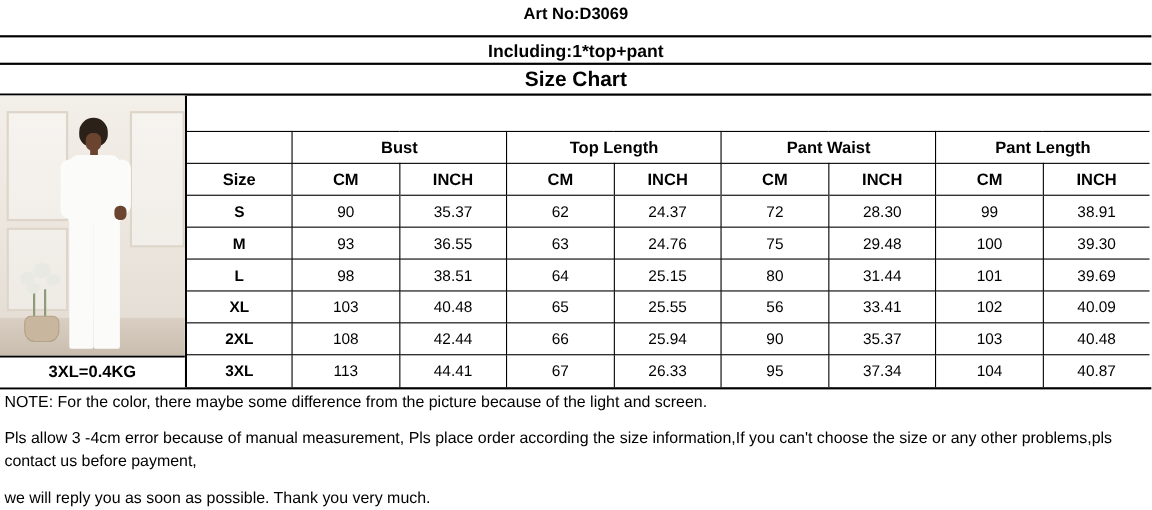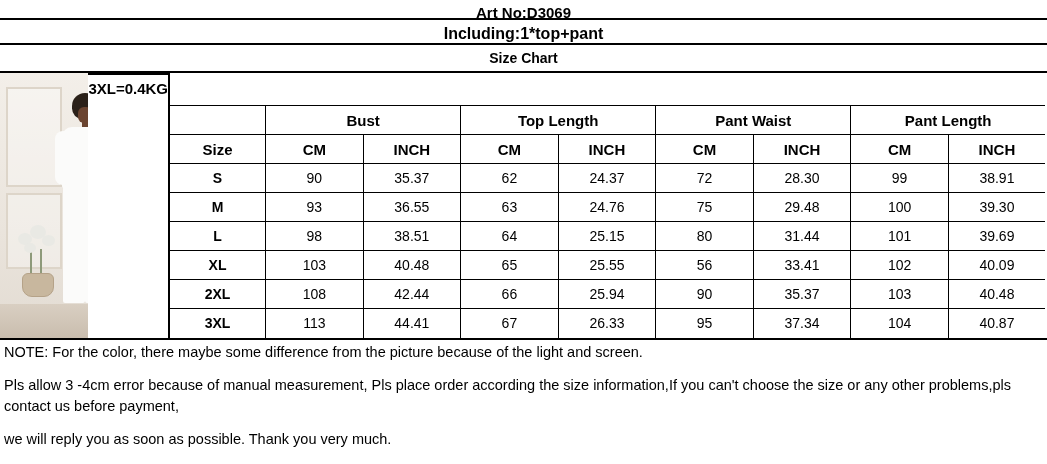--- a/index.html
+++ b/index.html
@@ -20,46 +20,47 @@
     background: #ffffff;
   }
 
   .hdr-row {
     text-align: center;
     font-weight: bold;
     border-bottom: 2px solid #000;
     box-sizing: border-box;
   }
   .hdr-art {
-    height: 20px;
+    height: 34px;
     line-height: 26px;
     font-size: 15px;
   }
   .hdr-inc {
     height: 25px;
     line-height: 27px;
     font-size: 16px;
   }
   .hdr-title {
     height: 28px;
     line-height: 27px;
-    font-size: 14px;
+    font-size: 19px;
   }
 
   .main-area {
     display: flex;
     align-items: stretch;
     border-bottom: 2px solid #000;
   }
 
   .photo-cell {
     width: 170px;
     box-sizing: border-box;
     border-right: 2px solid #000;
     display: flex;
+    flex-direction: column;
     background: #ffffff;
   }
   .photo-wrap {
     position: relative;
     flex: 1 1 auto;
     overflow: hidden;
     background: #efeae4;
   }
   .photo-kg {
     height: 27px;

